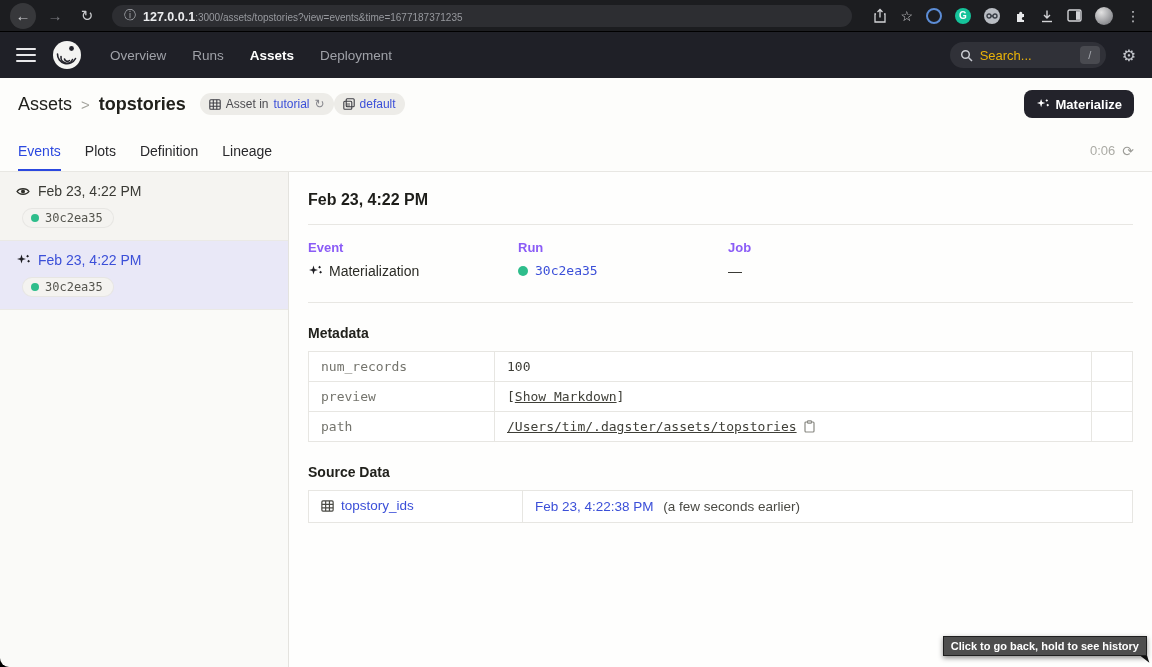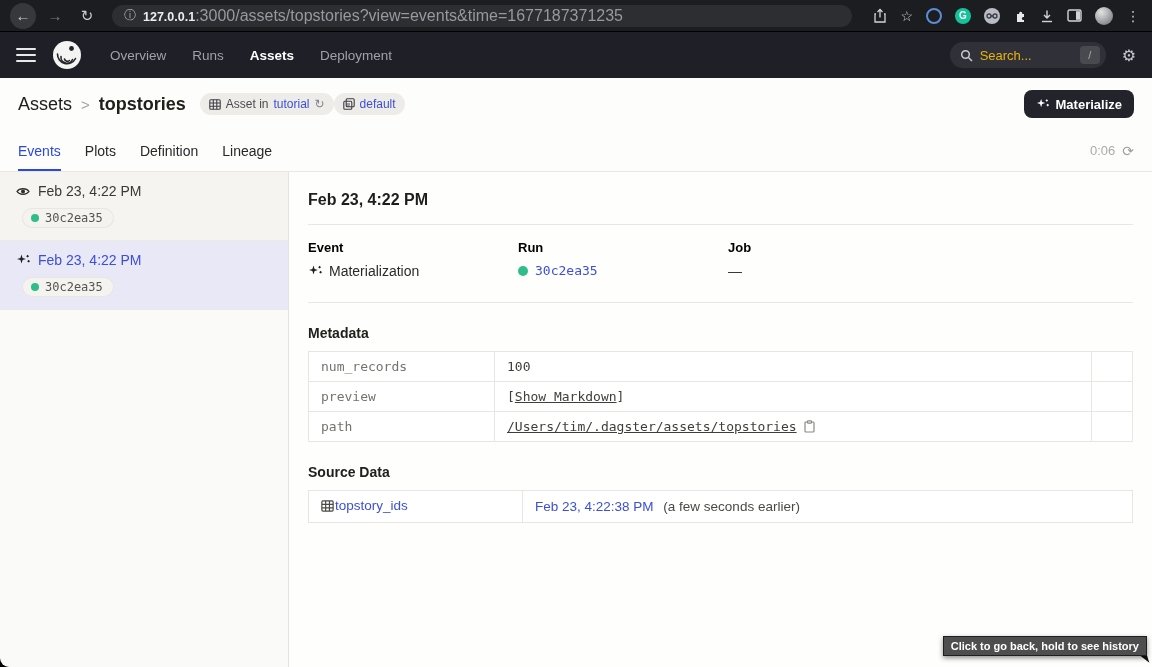--- a/index.html
+++ b/index.html
@@ -8,21 +8,21 @@
   .mono { font-family:"DejaVu Sans Mono", monospace; }
 
   
   .chrome { height:32px; background:#1C1D20; display:flex; align-items:center; padding:0 10px; gap:6px; border-bottom:1px solid #000; }
   .chrome-btn { width:26px; height:26px; display:flex; align-items:center; justify-content:center; color:#C9CACD; font-size:15px; border-radius:50%; flex:0 0 auto; }
   .chrome-btn.hovered { background:rgba(255,255,255,0.12); }
   .chrome-btn.dim { color:#7B7C80; }
   .url-pill { flex:1 1 auto; max-width:740px; height:22px; background:#2D2E32; border-radius:11px; display:flex; align-items:center; padding:0 12px; gap:7px; margin:0 6px; }
   .url-info { color:#A9ABB0; font-size:12px; }
   .url-host { color:#ECEDEF; font-size:12.5px; font-weight:bold; }
-  .url-rest { color:#97999E; font-size:16px;text-align:right; }
+  .url-rest { color:#97999E; font-size:10px;text-align:right; }
   .chrome-right { display:flex; align-items:center; gap:13px; margin-left:auto; padding-right:2px; }
   .ci { display:flex; align-items:center; justify-content:center; color:#D2D3D6; font-size:14px; }
   .ext-circle { width:16px; height:16px; border-radius:50%; }
   .ext-1pw { border:2px solid #5C8DD6; background:#1C1D20; }
   .ext-gram { background:#15C39A; color:#fff; font-size:10px; font-weight:bold; display:flex; align-items:center; justify-content:center; }
   .ext-glasses { background:#B9BDC3; display:flex; align-items:center; justify-content:center; }
   .avatar { width:18px; height:18px; border-radius:50%; background:radial-gradient(circle at 35% 30%, #E2E2E2, #8E8F93 70%, #5F6064); }
   .kebab { color:#C9CACD; font-size:14px; letter-spacing:0; }
 
   
@@ -67,38 +67,38 @@
   .run-pill { display:inline-flex; align-items:center; gap:6px; margin:9px 0 0 6px; background:#F4F3F0; border:1px solid rgba(0,0,0,0.05); border-radius:10px; height:20px; padding:0 10px 0 8px; font-size:12px; color:#55554E; }
   .dot { border-radius:50%; background:#2EBD8B; }
   .dot8 { width:8px; height:8px; } .dot10 { width:10px; height:10px; }
 
   .main { flex:1; background:#FEFEFD; padding:19px 19px 0; overflow:hidden; }
   .detail-title { font-size:16px; font-weight:bold; color:#1E1E1A; }
   .divider { border:none; border-top:1px solid #E8E7E3; margin:15px 0 0; }
   .meta-cols { display:flex; padding:15px 0 23px; border-bottom:1px solid #E8E7E3; }
   .meta-col { width:210px; flex:0 0 210px; }
   .meta-col:last-child { flex:1; }
-  .meta-label { font-size:13px; font-weight:bold; color:#000000; margin-bottom:8px; }
+  .meta-label { font-size:13px; font-weight:bold; color:#8b5cf6; margin-bottom:8px; }
   .meta-value { display:flex; align-items:center; gap:7px; font-size:14px; color:#2B2B26; }
   .run-link { font-size:13px; color:#3B4FD8; cursor:pointer; }
   .job-dash { color:#3A3A35; }
 
   .section-title { font-size:14px; font-weight:bold; color:#21211C; margin:22px 0 10px; }
   table.dtable { width:100%; border-collapse:collapse; border:1px solid #E7E6E2; background:#FFFFFF; }
   table.dtable td { border:1px solid #E7E6E2; padding:7px 12px; font-size:13px; vertical-align:middle; }
   td.k { width:186px; color:#74746D; }
   td.v { color:#3F3F38; }
   td.x { width:41px; }
   .tbl-link { color:#3F3F38; text-decoration:underline; cursor:pointer; }
   .clip-icon { display:inline-block; vertical-align:-2px; margin-left:7px; cursor:pointer; }
 
   table.stable { width:100%; border-collapse:collapse; border:1px solid #E7E6E2; background:#FFFFFF; margin-bottom:24px; }
   table.stable td { border:1px solid #E7E6E2; padding:7px 12px; font-size:13.5px; }
   td.s-asset { width:214px; }
-  .asset-link { color:#3B4FD8; cursor:pointer; display:inline-flex; align-items:center; gap:1px; }
+  .asset-link { color:#3B4FD8; cursor:pointer; display:inline-flex; align-items:center; gap:7px; }
   .src-time { color:#3B4FD8; cursor:pointer; }
   .src-rel { color:#4A4A44; margin-left:6px; }
 
   
   .tooltip { position:absolute; right:5px; bottom:11px; background:#4E4E4E; border:1px solid #1F1F1F; color:#FFFFFF; font-size:11px; font-weight:bold; padding:3px 7px; box-shadow:0 2px 5px rgba(0,0,0,0.45); white-space:nowrap; }
   .cursor-tail { position:absolute; right:4px; bottom:3px; width:0; height:0; border-left:7px solid transparent; border-top:10px solid #111; transform:rotate(-18deg); }
   .black-corner { position:absolute; left:0; bottom:0; width:12px; height:10px; background:#000; }
   .black-corner::after { content:""; position:absolute; inset:0; background:#FAFAF8; border-bottom-left-radius:9px; }
 
   svg { display:block; }

